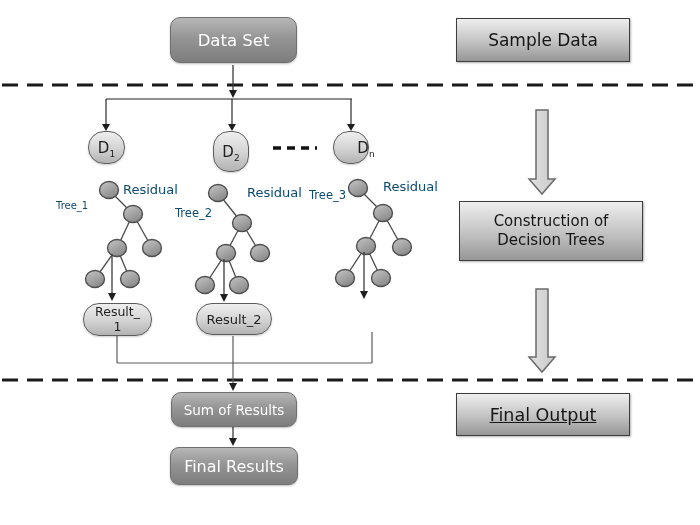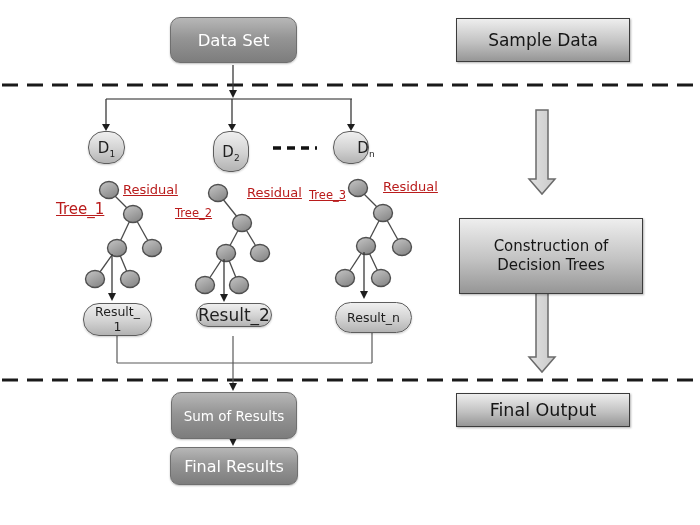--- a/index.html
+++ b/index.html
@@ -21,21 +21,21 @@
   .box-light{
     background:linear-gradient(180deg,#efefef 0%,#d2d2d2 55%,#b3b3b3 100%);
     border:1.3px solid #5d5d5d;border-radius:16px;color:#1f1f1f;
     box-shadow:0 1px 2px rgba(0,0,0,.2);
   }
   .box-panel{
     background:linear-gradient(180deg,#eeeeee 0%,#c2c2c2 55%,#969696 100%);
     border:1.5px solid #3c3c3c;border-radius:0;color:#161616;
     box-shadow:1px 1px 2px rgba(0,0,0,.3);
   }
-  .lbl{position:absolute;color:#b91c1c;white-space:nowrap;text-decoration:underline;}
+  .lbl{position:absolute;color:#0c4a6e;white-space:nowrap;}
   .sub{font-size:9px;position:relative;top:4px;line-height:1;}
 </style>
 </head>
 <body>
 
 <div class="canvas">
 
   <svg width="700" height="525" viewBox="0 0 700 525">
     <defs>
       <linearGradient id="nodeGrad" x1="0" y1="0" x2="0.6" y2="1">
@@ -141,29 +141,28 @@
   <div class="abs box box-panel" style="left:456px;top:18px;width:174px;height:44px;font-size:17px;">Sample Data</div>
 
   <div class="abs box box-light" style="left:88px;top:131px;width:37px;height:33px;font-size:15px;"><span><span>D</span><span class="sub">1</span></span></div>
   <div class="abs box box-light" style="left:213px;top:131px;width:36px;height:41px;font-size:15px;align-items:center;"><span><span>D</span><span class="sub">2</span></span></div>
   <div class="abs box box-light" style="left:333px;top:131px;width:36px;height:33px;font-size:15px;padding-left:30px;"><span><span>D</span><span class="sub">n</span></span></div>
 
   <div class="lbl" style="left:123px;top:182px;font-size:13px;">Residual</div>
   <div class="lbl" style="left:247px;top:185px;font-size:13px;">Residual</div>
   <div class="lbl" style="left:383px;top:179px;font-size:13px;">Residual</div>
 
-  <div class="lbl" style="left:56px;top:200px;font-size:15px;">Tree_1</div>
+  <div class="lbl" style="left:56px;top:200px;font-size:10px;">Tree_1</div>
   <div class="lbl" style="left:175px;top:206px;font-size:11.5px;">Tree_2</div>
   <div class="lbl" style="left:309px;top:188px;font-size:11.5px;">Tree_3</div>
 
   <div class="abs box box-light" style="left:83px;top:303px;width:69px;height:33px;font-size:12.5px;line-height:1.15;">Result_
 1</div>
-  <div class="abs box box-light" style="left:196px;top:303px;width:76px;height:24px;font-size:17px;">Result_2</div>
-  <div class="abs box box-light" style="left:335px;top:302px;width:77px;height:31px;font-size:12.5px;">Result_n</div>
+  <div class="abs box box-light" style="left:196px;top:303px;width:76px;height:32px;font-size:13px;">Result_2</div>
 
-  <div class="abs box box-dark" style="left:171px;top:392px;width:126px;height:47px;font-size:13.5px;">Sum of Results</div>
+  <div class="abs box box-dark" style="left:171px;top:392px;width:126px;height:35px;font-size:13.5px;">Sum of Results</div>
   <div class="abs box box-dark" style="left:170px;top:447px;width:128px;height:38px;font-size:16px;border-radius:9px;">Final Results</div>
 
-  <div class="abs box box-panel" style="left:459px;top:218px;width:184px;height:76px;font-size:15px;line-height:1.3;">Construction of
+  <div class="abs box box-panel" style="left:459px;top:201px;width:184px;height:60px;font-size:15px;line-height:1.3;">Construction of
 Decision Trees</div>
-  <div class="abs box box-panel" style="left:456px;top:393px;width:174px;height:34px;font-size:17.5px;">Final Output</div>
+  <div class="abs box box-panel" style="left:456px;top:393px;width:174px;height:43px;font-size:17.5px;text-decoration:underline;">Final Output</div>
 
 </div>
 
 </body></html>

